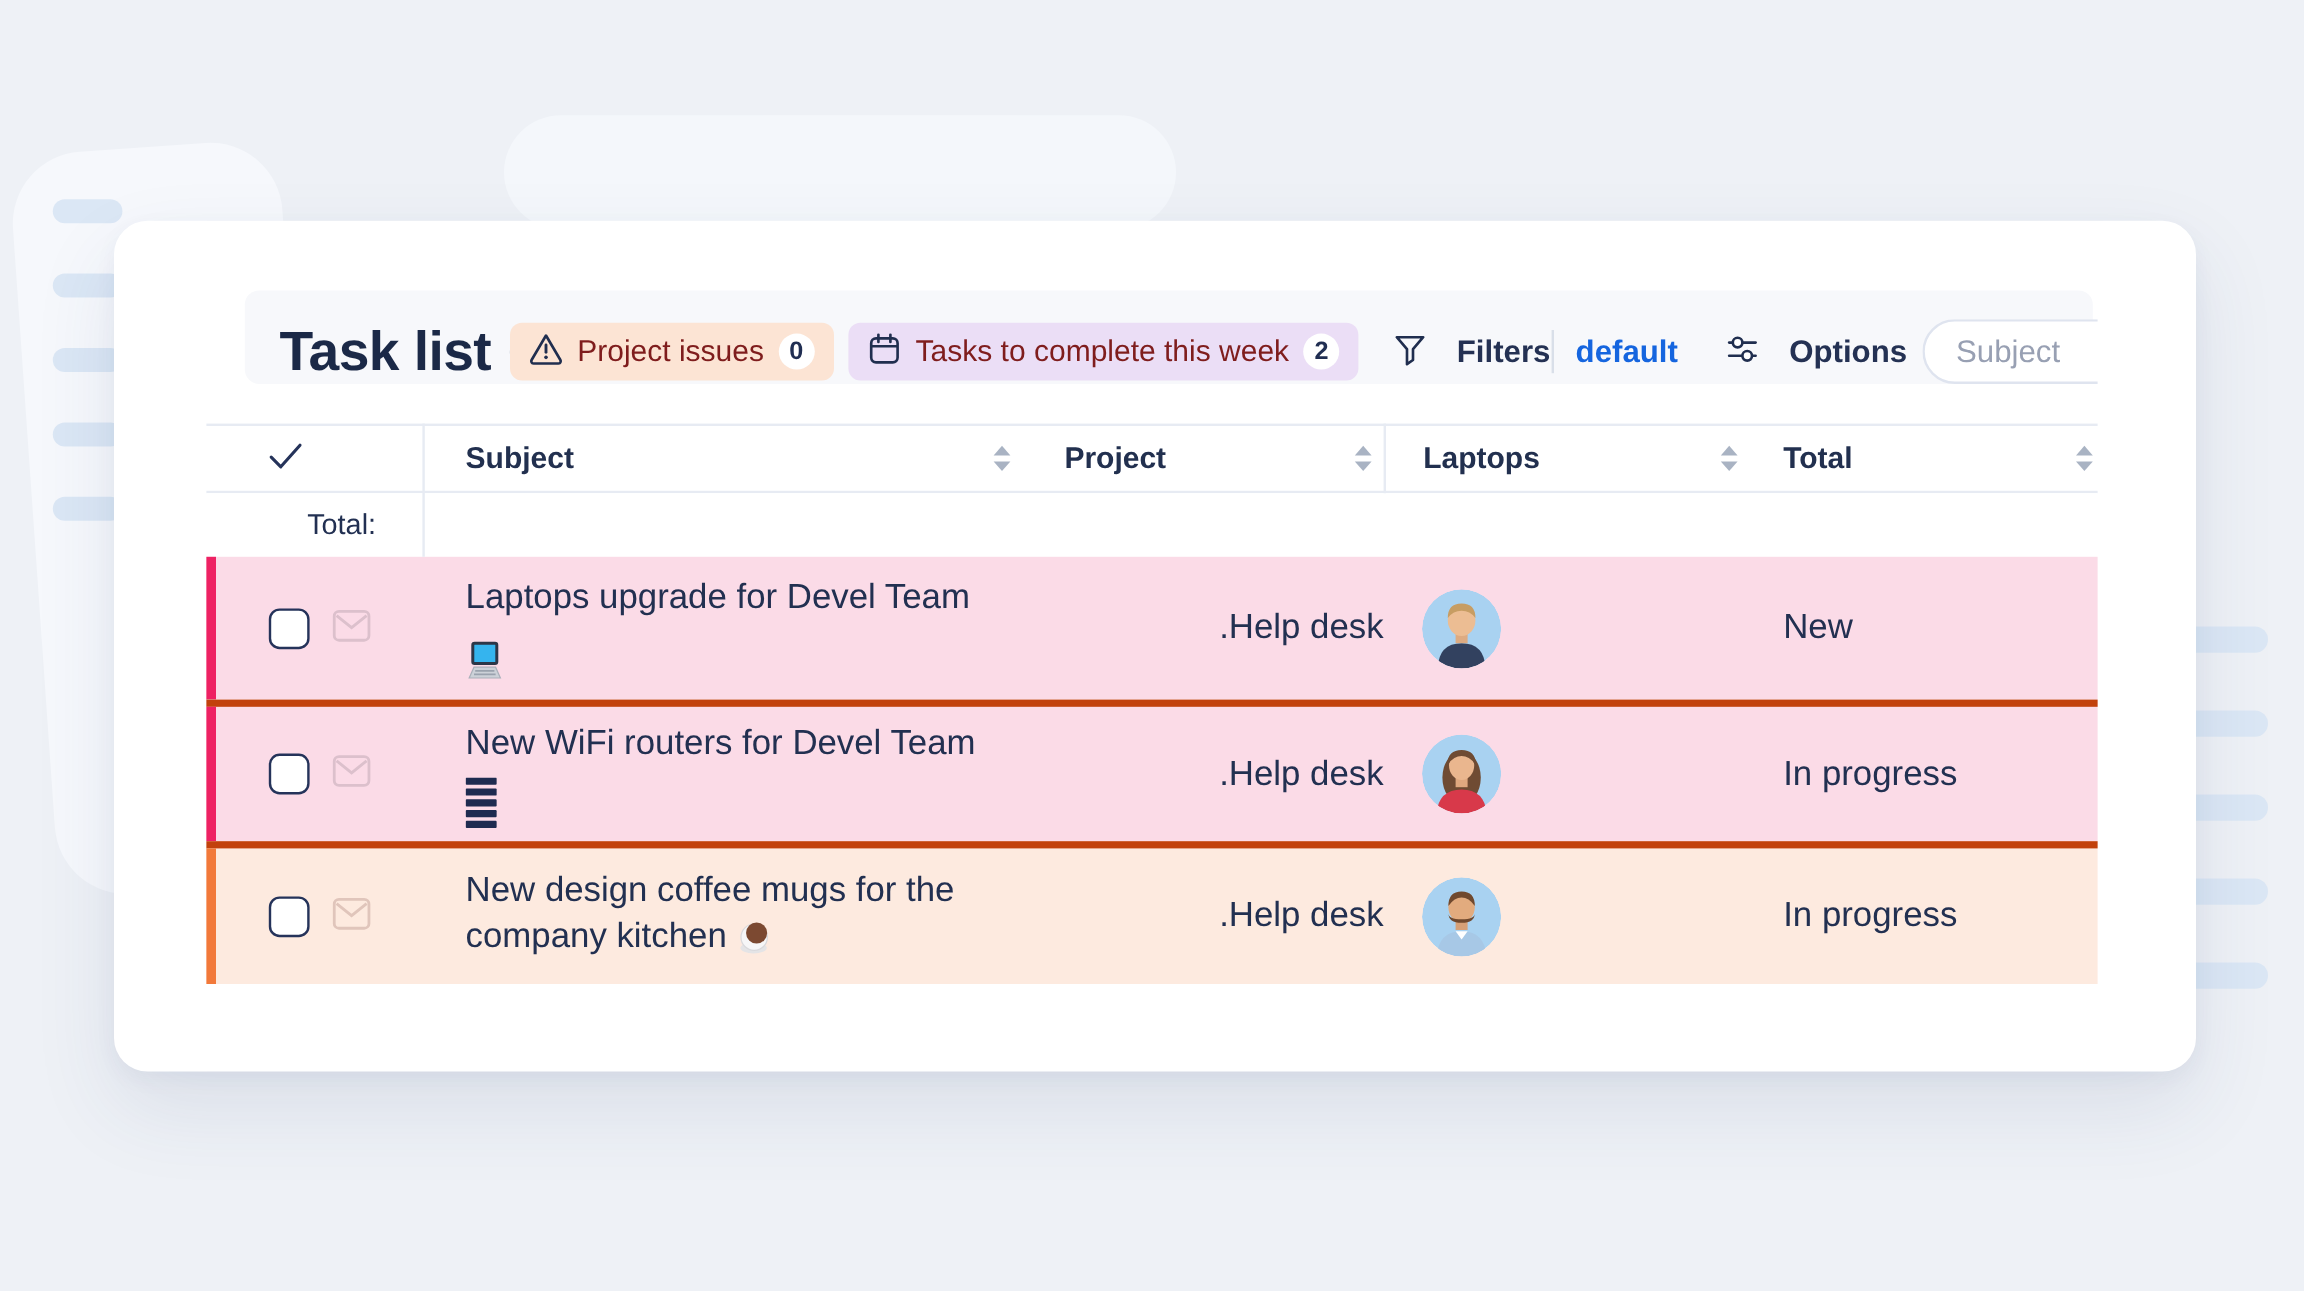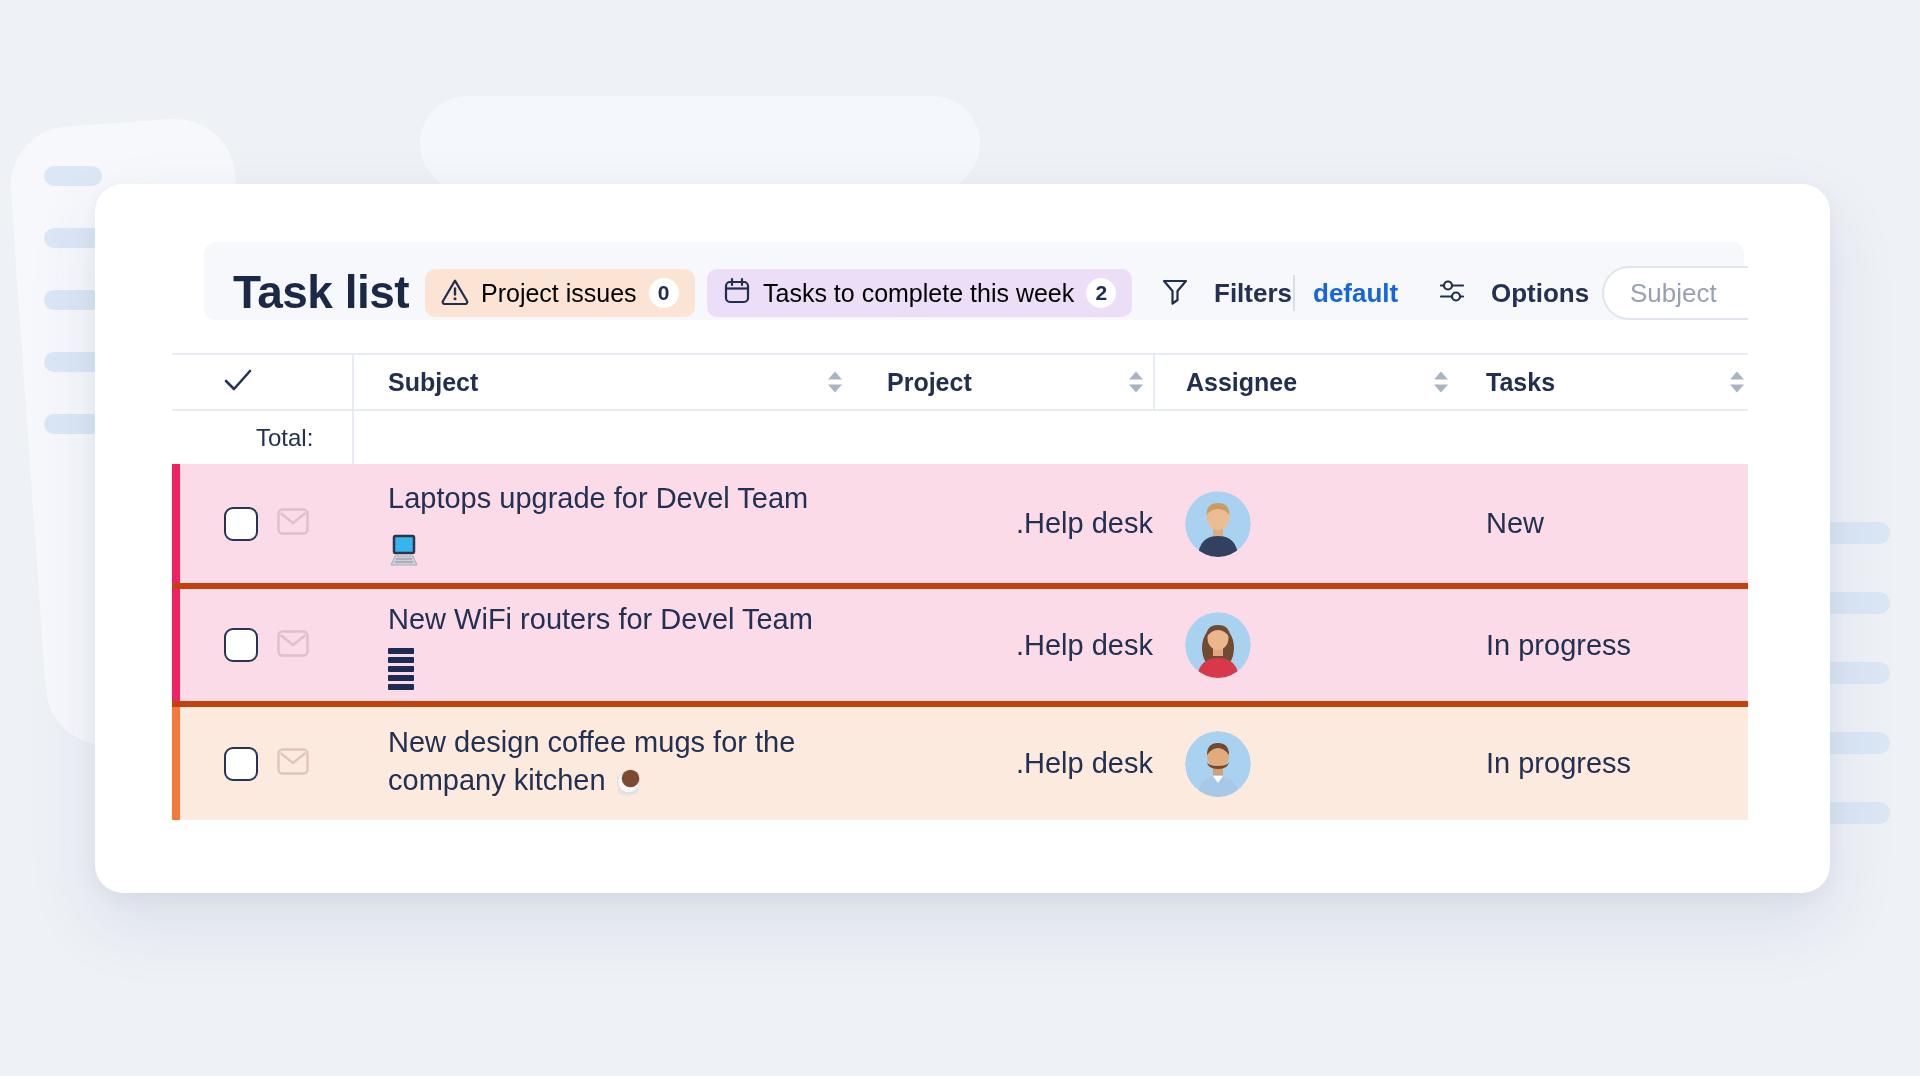--- a/index.html
+++ b/index.html
@@ -14,21 +14,21 @@
         box-shadow:0 30px 70px rgba(45,65,115,.10),0 6px 18px rgba(45,65,115,.05);}
   .toolbar-band{position:absolute;left:109px;top:58px;width:1540px;height:78px;background:#f7f8fb;border-radius:12px;}
   
   .title-wrap{position:absolute;left:138px;top:82px;height:52px;display:flex;align-items:center;}
   .title{font-size:46px;font-weight:700;color:#1b2947;letter-spacing:-0.5px;}
   .title-count{font-size:28px;color:#a2aabb;margin-left:14px;}
   .badge{position:absolute;top:85px;height:48px;border-radius:10px;display:flex;align-items:center;
          padding:0 16px;gap:12px;cursor:default;}
   .badge--peach{left:330px;background:#fce4d4;}
   .badge--purple{left:612px;background:#ebdef6;}
-  .badge-label{font-size:25px;font-weight:500;color:#000000;white-space:nowrap;}
+  .badge-label{font-size:25px;font-weight:500;color:#7f1d1d;white-space:nowrap;}
   .badge-count{min-width:30px;height:30px;border-radius:999px;background:#fff;display:flex;
                align-items:center;justify-content:center;font-size:21px;font-weight:600;color:#202e52;}
   .tb-group{position:absolute;top:85px;height:48px;display:flex;align-items:center;gap:24px;}
   .tb-label{font-size:26px;font-weight:600;color:#243153;white-space:nowrap;}
   .tb-sep{position:absolute;left:1198px;top:91px;width:2px;height:36px;background:#d9dfe9;}
   .tb-default{position:absolute;left:1218px;top:85px;height:48px;display:flex;align-items:center;
               font-size:26px;font-weight:600;color:#1565df;cursor:pointer;}
   .search-wrap{position:absolute;left:1507px;top:82px;width:146px;height:54px;overflow:hidden;}
   .search-input{width:238px;height:54px;box-sizing:border-box;border:2px solid #dfe4ef;border-radius:27px;
                 padding:0 0 0 26px;font-size:26px;font-family:"Liberation Sans",sans-serif;color:#3a4157;
@@ -169,28 +169,28 @@
             </span>
         </div>
         <div class="th col3">
           <span class="th-label">Project</span>
           <span class="sort" style="right:10px;">
               <span class="up"></span>
               <span class="dn"></span>
             </span>
         </div>
         <div class="th col4">
-          <span class="th-label">Assignee</span>
+          <span class="th-label">Laptops</span>
           <span class="sort" style="right:14px;">
               <span class="up"></span>
               <span class="dn"></span>
             </span>
         </div>
         <div class="th col5">
-          <span class="th-label">Tasks</span>
+          <span class="th-label">Total</span>
           <span class="sort" style="right:4px;">
               <span class="up"></span>
               <span class="dn"></span>
             </span>
         </div>
       </div>
 
       <div class="total-row">
         <span class="total-label">Total:</span>
       </div>

